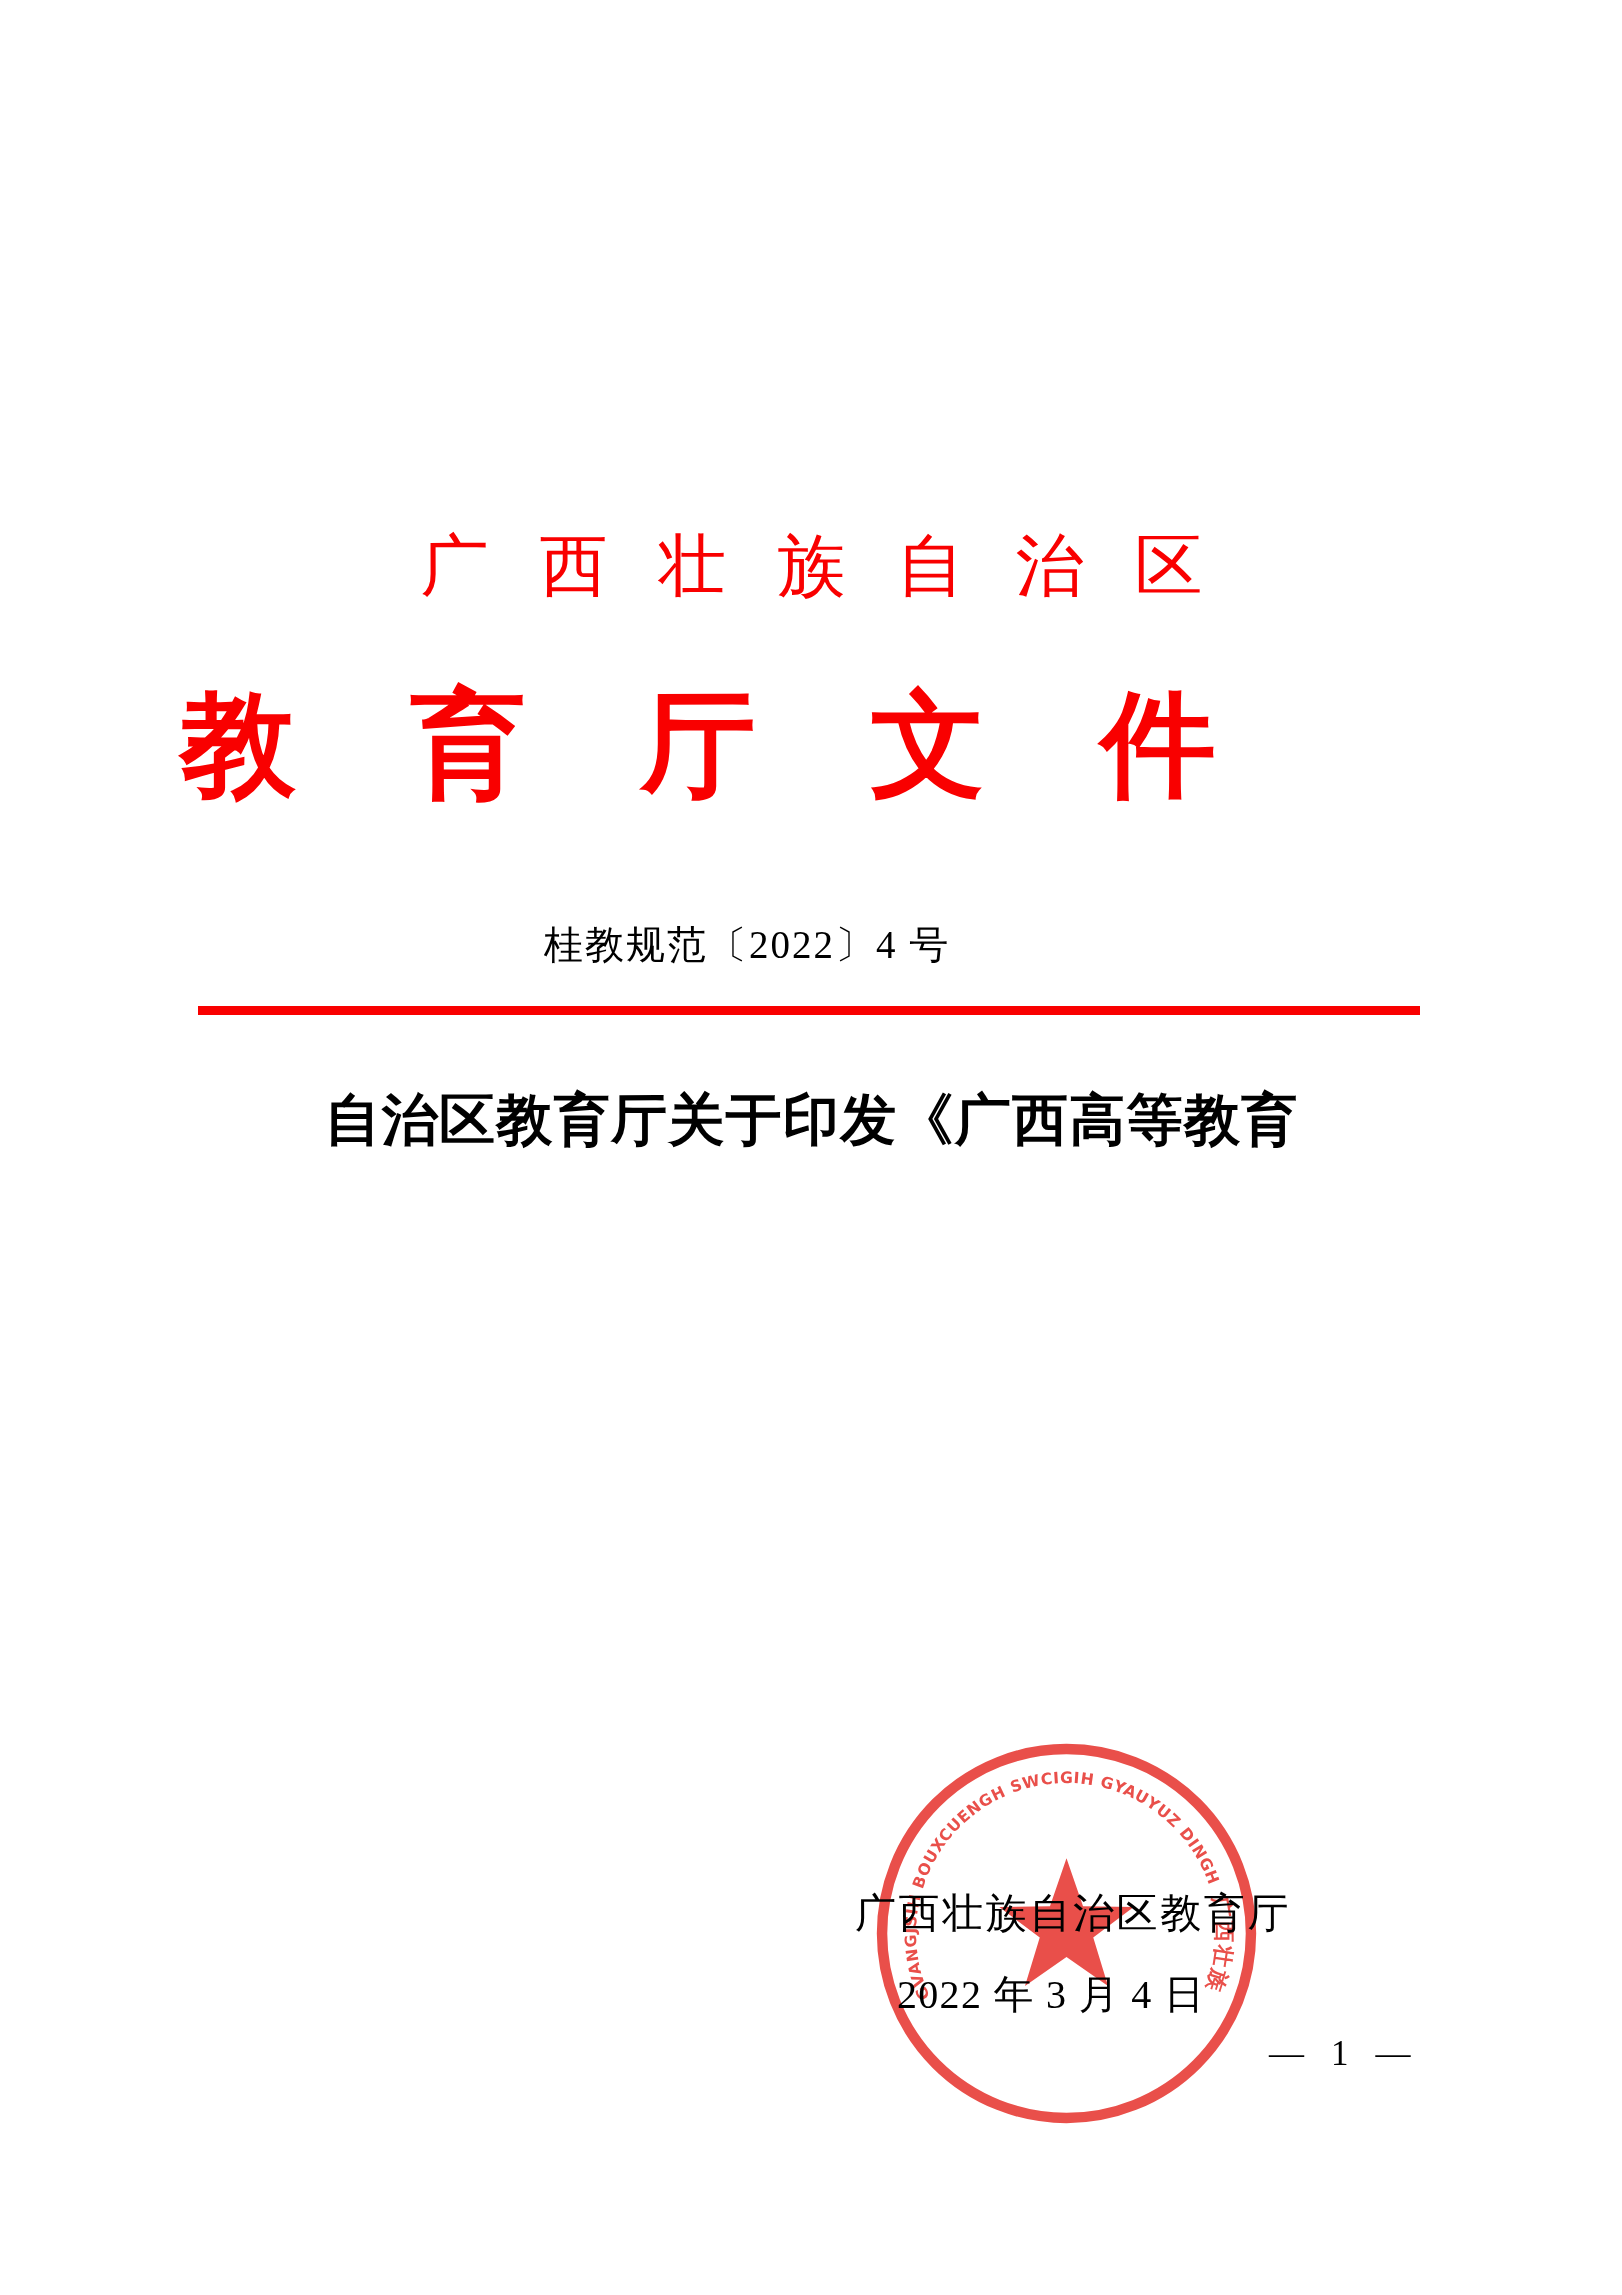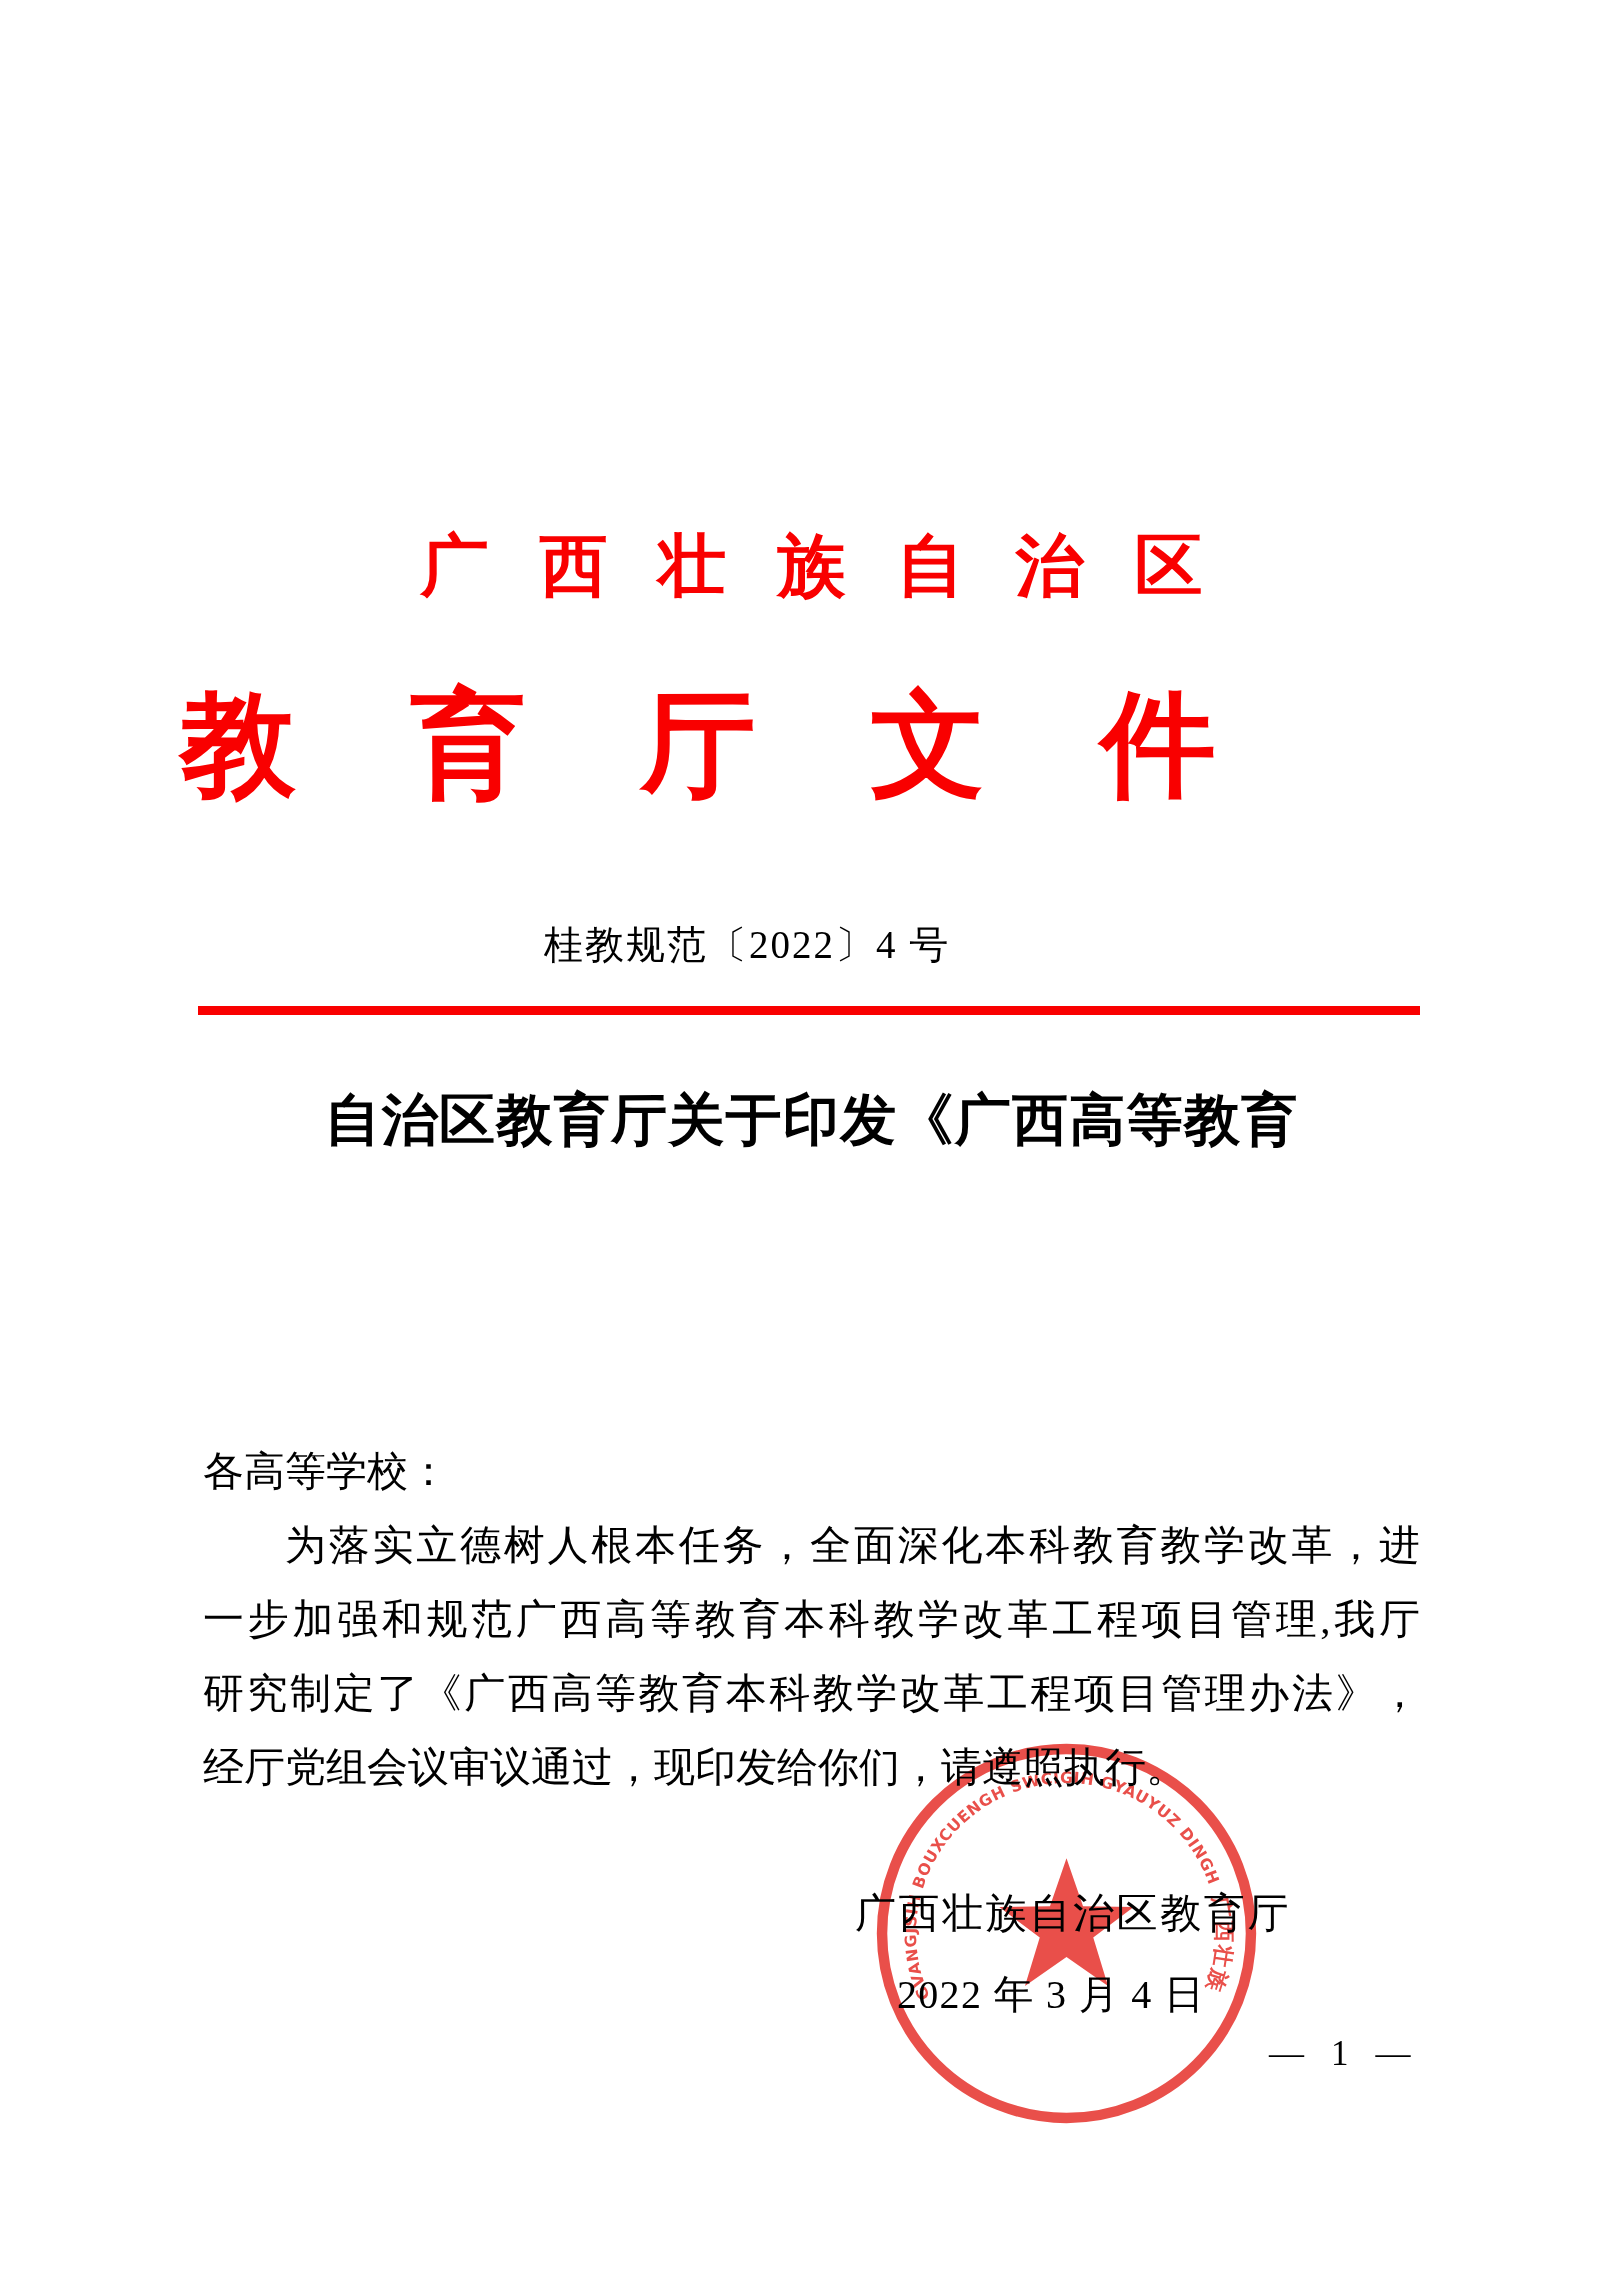--- a/index.html
+++ b/index.html
@@ -13,21 +13,21 @@
     background:#ffffff;
     overflow:hidden;
     font-family:"Liberation Serif","DejaVu Serif",serif;
     color:#000;
   }
   .abs{position:absolute;}
   
   .org1{
     top:529px;left:0;width:1623px;
     text-align:center;
-    font-size:68px;font-weight:bold;
+    font-size:68px;font-weight:normal;
     color:var(--red);
     letter-spacing:51px;
     line-height:1.1;
     white-space:nowrap;
   }
   .org1 .pad{padding-left:51px;}
   .org2{
     top:686px;left:0;width:1396px;
     text-align:center;
     font-size:115px;font-weight:bold;
@@ -126,27 +126,20 @@
   </div>
 
   <div class="abs doc-no">桂教规范〔2022〕4 号</div>
 
   <div class="abs red-rule"></div>
 
   <div class="abs title">
     <div>自治区教育厅关于印发《广西高等教育</div>
   </div>
 
-  <div class="abs body-block">
-    <div>各高等学校：</div>
-    <div class="jline indent">为落实立德树人根本任务，全面深化本科教育教学改革，进</div>
-    <div class="jline">一步加强和规范广西高等教育本科教学改革工程项目管理,我厅</div>
-    <div class="jline">研究制定了《广西高等教育本科教学改革工程项目管理办法》，</div>
-    <div>经厅党组会议审议通过，现印发给你们，请遵照执行。</div>
-  </div>
 
   <div class="abs sig-org">广西壮族自治区教育厅</div>
   <div class="abs sig-date">2022 年 3 月 4 日</div>
 
   <svg class="abs seal" viewBox="0 0 610 610" xmlns="http://www.w3.org/2000/svg">
     <defs>
       <path id="sealArc" d="M 96.6 402.2 A 230 230 0 1 1 513.4 402.2" fill="none"></path>
     </defs>
     <circle class="ring" cx="305" cy="305" r="282"></circle>
     <path class="star" d="M305,190 L330.3,263.2 L407.7,264.6 L345.9,311.3 L368.5,385.4 L305,341 L241.5,385.4 L264.1,311.3 L202.3,264.6 L279.7,263.2 Z"></path>

